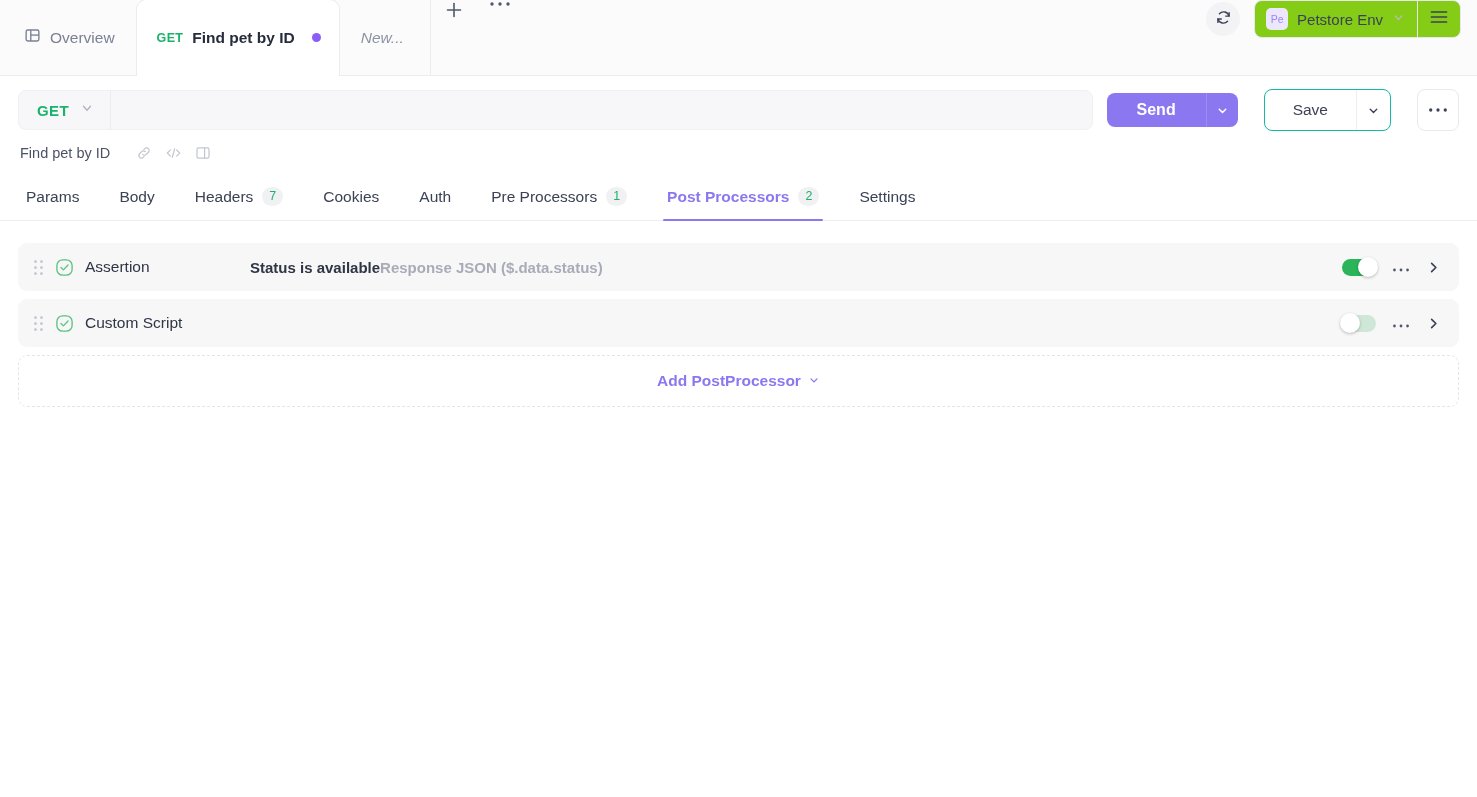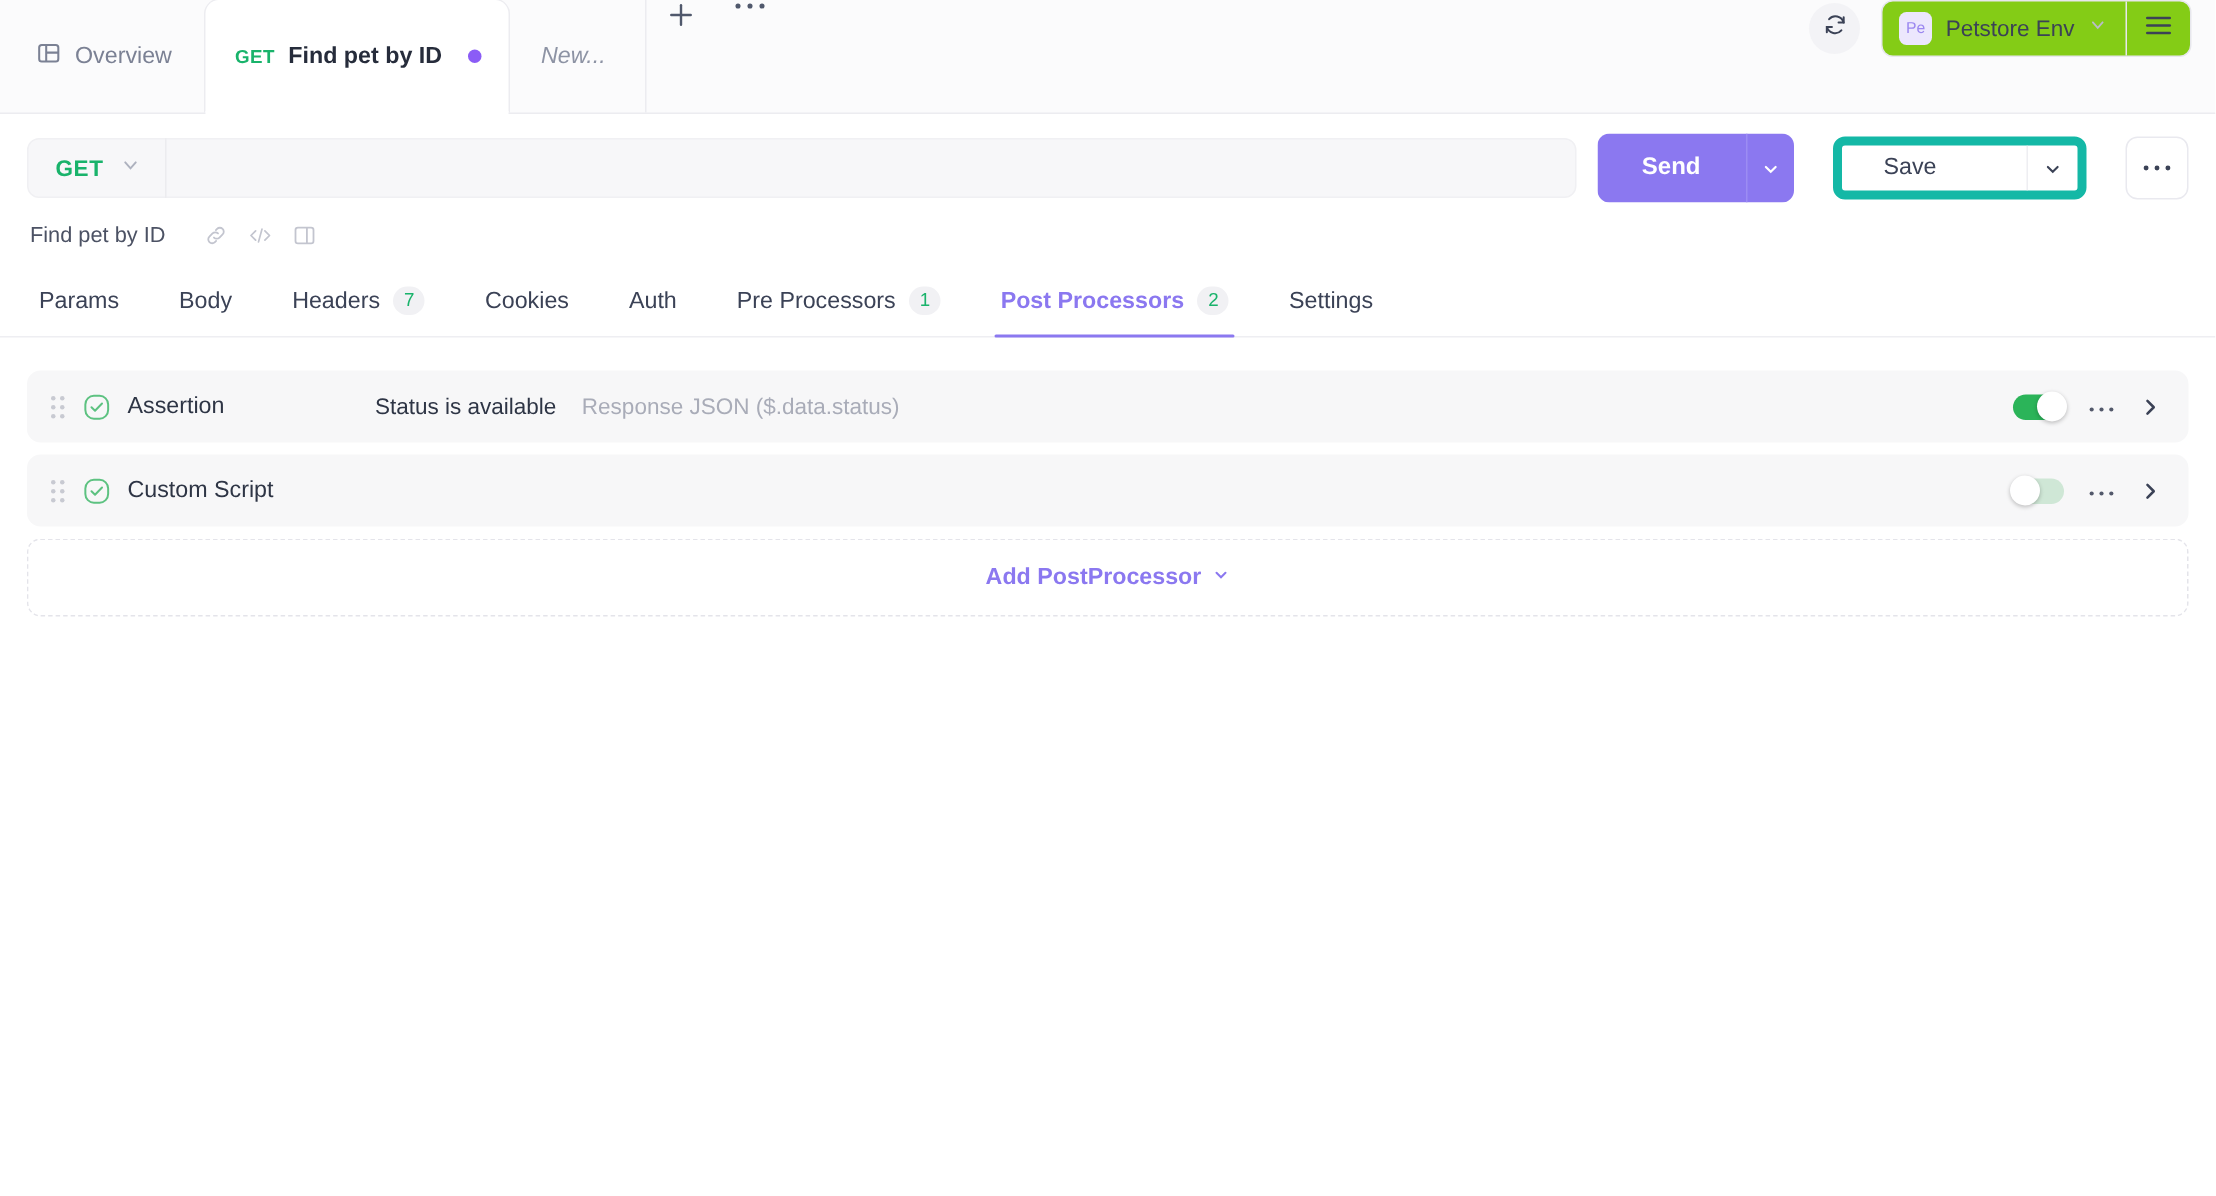--- a/index.html
+++ b/index.html
@@ -96,33 +96,33 @@
     display: flex; align-items: center; gap: 11px; padding: 0 16px 0 18px;
     cursor: pointer;
   }
   .method-sel .m { color: #19b36b; font-weight: bold; font-size: 15px; letter-spacing: .4px; }
   .url-sep { width: 1px; height: 40px; background: #ececef; }
   .url-input {
     flex: 1; border: none; background: transparent; outline: none;
     padding: 0 16px; font-size: 15.5px; color: #3b4256;
     font-family: "Liberation Sans", sans-serif;
   }
-  .send-group { display: flex; align-items: stretch; height: 46px; border-radius: 8px; overflow: hidden; }
+  .send-group { display: flex; align-items: stretch; height: 34px; border-radius: 8px; overflow: hidden; }
   .send-btn {
     background: #8b78f0; color: #fff; font-weight: bold; font-size: 16px;
     padding: 0 30px; display: flex; align-items: center; cursor: pointer;
   }
   .send-caret {
     background: #8b78f0; color: #fff; width: 32px;
     display: flex; align-items: center; justify-content: center; cursor: pointer;
     border-left: 1px solid #9c8cf3;
   }
   .save-group {
     display: flex; align-items: stretch; height: 42px; margin-left: 12px;
-    border: 6px solid #14b8a6; border-radius: 8px; overflow: hidden; background: #fff; gap: 32px;
+    border: 1px solid #14b8a6; border-radius: 8px; overflow: hidden; background: #fff;
   }
   .save-btn { padding: 0 28px; display: flex; align-items: center; font-size: 15.5px; color: #3b4256; cursor: pointer; }
   .save-caret { width: 34px; display: flex; align-items: center; justify-content: center; border-left: 1px solid #eeeef2; cursor: pointer; }
   .more-btn {
     width: 42px; height: 42px; margin-left: 12px;
     border: 1px solid #e9e9ef; border-radius: 8px; background: #fff;
     display: flex; align-items: center; justify-content: center; cursor: pointer;
     color: #3b4256; font-size: 20px; letter-spacing: 1px;
   }
 
@@ -169,21 +169,21 @@
     display: flex; align-items: center; height: 48px;
     background: #f7f7f8; border-radius: 9px; padding: 0 12px 0 16px;
   }
   .drag-handle {
     display: grid; grid-template-columns: 3px 3px; gap: 3px;
     cursor: grab; margin-right: 12px;
   }
   .drag-handle i { width: 3px; height: 3px; background: #c8cad2; border-radius: 50%; display: block; }
   .check-icon { margin-right: 11px; display: flex; align-items: center; cursor: pointer; }
   .prow-name { font-size: 15.5px; color: #2e3545; width: 165px; }
-  .prow-desc { display: flex; align-items: flex-start; gap: 17px; font-size: 15px; }
+  .prow-desc { display: flex; align-items: flex-start; gap: 0; font-size: 15px; font-weight: bold; }
   .prow-desc .strong { color: #2e3545; }
   .prow-desc .muted { color: #a9acb8; }
   .prow-right { margin-left: auto; display: flex; align-items: center; gap: 16px; padding-right: 6px; }
   .toggle { width: 34px; height: 17px; border-radius: 10px; position: relative; cursor: pointer; }
   .toggle.on { background: #2bb459; }
   .toggle.off { background: #cfe7d6; }
   .toggle .knob {
     position: absolute; top: -1.5px; width: 20px; height: 20px; border-radius: 50%;
     background: #fff; box-shadow: 0 1px 3px rgba(0,0,0,.25);
   }

